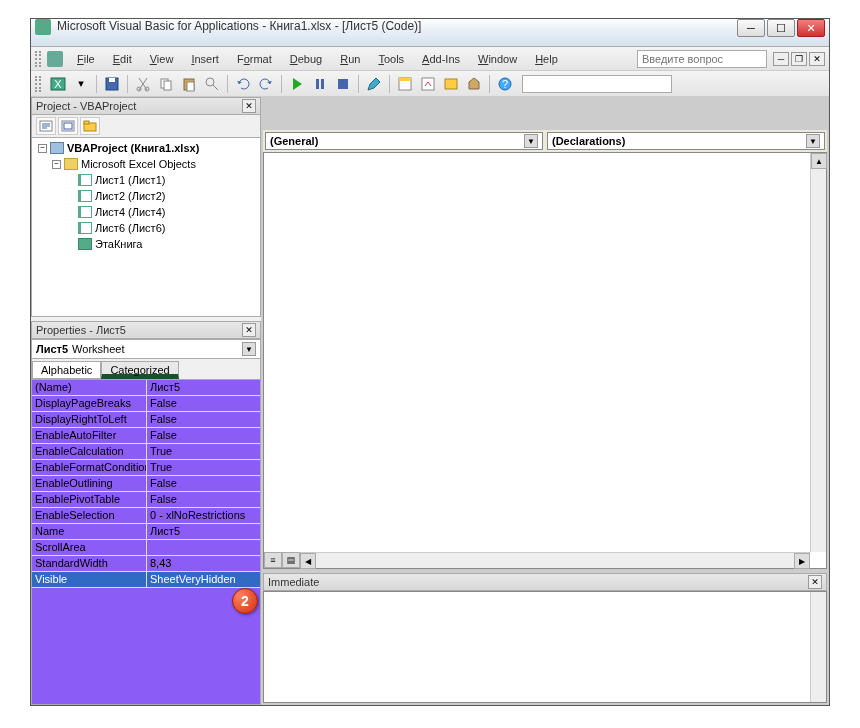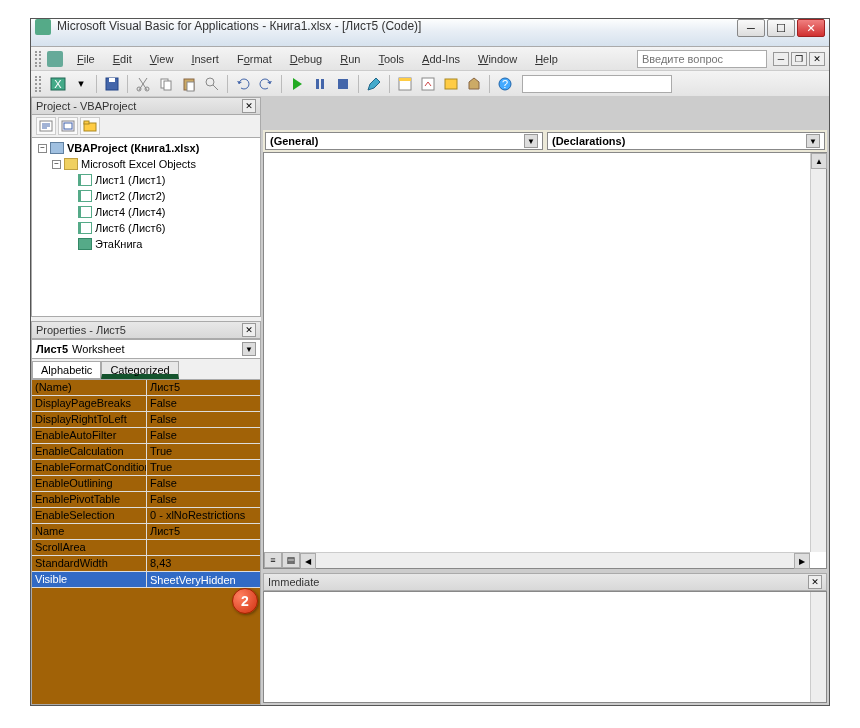--- a/index.html
+++ b/index.html
@@ -48,26 +48,26 @@
 .red-underline { position: absolute; left: 58px; right: 43px; bottom: -2px; height: 3px; background: #e03020; }
 .badge { position: absolute; width: 26px; height: 26px; border-radius: 50%; background: radial-gradient(circle at 30% 30%, #ff8060, #d03010); color: #fff; font-weight: bold; font-size: 14px; display: flex; align-items: center; justify-content: center; box-shadow: 1px 1px 3px rgba(0,0,0,0.4); border: 1px solid #a02000; }
 .badge1 { right: 8px; top: -5px; }
 .props-panel { flex: 1; display: flex; flex-direction: column; margin-top: 4px; }
 .props-combo { height: 20px; border: 1px solid #aaa; background: #fff; display: flex; align-items: center; padding: 0 4px; margin: 0; }
 .props-combo b { margin-right: 4px; }
 .props-combo-arrow { margin-left: auto; width: 14px; height: 14px; background: #ddd; border: 1px solid #999; display: flex; align-items: center; justify-content: center; font-size: 8px; }
 .props-tabs { display: flex; height: 20px; background: #f0f0f0; border-left: 1px solid #aaa; border-right: 1px solid #aaa; }
 .props-tab { padding: 2px 8px; border: 1px solid #aaa; background: #fff; cursor: pointer; margin-top: 2px; }
 .props-tab.inactive { background: #e8e8e8; border-bottom: 5px solid #14532d; }
-.props-grid { flex: 1; background: #a16207; border: 1px solid #aaa; overflow: auto; }
+.props-grid { flex: 1; background: #8b5cf6; border: 1px solid #aaa; overflow: auto; }
 .prop-row { display: flex; height: 16px; border-bottom: 1px solid #ddd; }
 .prop-name { width: 115px; padding: 1px 3px; border-right: 1px solid #ddd; overflow: hidden; }
 .prop-val { flex: 1; padding: 1px 3px; overflow: hidden; }
 .prop-row.sel { background: #316ac5; color: #fff; }
-.prop-row.sel .prop-val { background: #316ac5; color: #fff; display: flex; align-items: center; gap: 48px; }
+.prop-row.sel .prop-val { background: #316ac5; color: #fff; display: flex; align-items: flex-start; gap: 48px; }
 .prop-dd { width: 14px; height: 14px; background: #ddd; border: 1px solid #666; margin-left: auto; display: flex; align-items: center; justify-content: center; font-size: 8px; color: #000; cursor: pointer; }
 .right-col { flex: 1; display: flex; flex-direction: column; padding: 2px; background: #ccc; margin-top: 31px; }
 .code-hdr { display: flex; gap: 4px; height: 22px; background: #ece9d8; padding: 2px; }
 .code-combo { flex: 1; background: #fff; border: 1px solid #888; display: flex; align-items: center; padding: 0 4px; }
 .code-combo-arrow { width: 14px; height: 14px; background: #ddd; border: 1px solid #999; margin-left: auto; display: flex; align-items: center; justify-content: center; font-size: 8px; }
 .code-area { flex: 1; background: #fff; border: 1px solid #888; position: relative; }
 .code-scroll-v { position: absolute; right: 0; top: 0; bottom: 16px; width: 16px; background: #eee; border-left: 1px solid #ccc; }
 .code-scroll-h { position: absolute; left: 0; right: 16px; bottom: 0; height: 16px; background: #eee; border-top: 1px solid #ccc; display: flex; }
 .scroll-btn { width: 16px; height: 16px; background: #ddd; border: 1px solid #aaa; font-size: 8px; display: flex; align-items: center; justify-content: center; }
 .scroll-track { flex: 1; }

